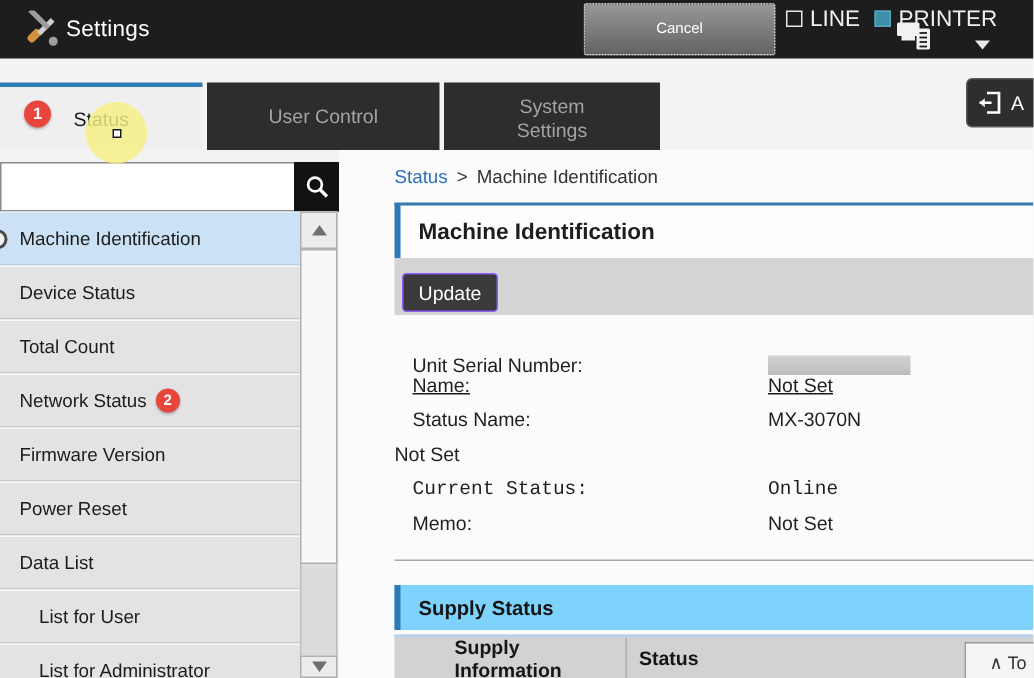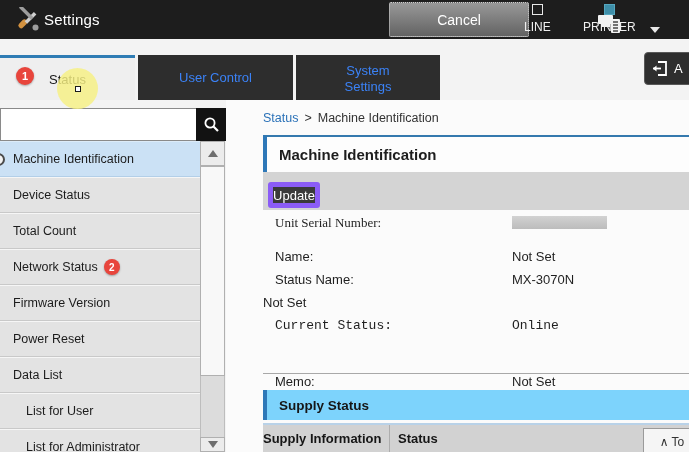--- a/index.html
+++ b/index.html
@@ -10,39 +10,39 @@
     background:#f3f3f3;
     color:#1c1c1c;
   }
   .abs { position:absolute; }
 
   
   .topbar { left:0; top:0; width:689px; height:39px; background:#1d1d1d; }
   .topbar-title { left:44px; top:0; height:39px; display:flex; align-items:center;
     color:#fff; font-size:15px; letter-spacing:.2px; }
   .tools-icon { left:15px; top:7px; width:25px; height:25px; }
-  .cancel-btn { left:389px; top:2px; width:140px; height:35px;
+  .cancel-btn { left:389px; top:2px; width:128px; height:35px;
     background:linear-gradient(#989898,#636363);
     border:1px dotted #cfcfcf; border-radius:2px;
-    color:#fff; font-size:14px; display:flex; align-items:center; justify-content:center; cursor:pointer; }
-  .indicator { display:flex; align-items:center; gap:5px; color:#efefef; font-size:12px;flex-direction:column; }
+    color:#fff; font-size:10px; display:flex; align-items:center; justify-content:center; cursor:pointer; }
+  .indicator { display:flex; align-items:center; gap:5px; color:#efefef; font-size:15px; }
   .line-ind { left:524px; top:4px; }
   .printer-ind { left:583px; top:4px; }
   .ind-box { width:11px; height:11px; }
   .ind-box.empty { border:1.5px solid #e8e8e8; background:transparent; }
   .ind-box.filled { background:#3e8ea8; border:1px solid #55a7bf; }
   .printer-icon { left:596px; top:14px; }
   .caret-down { left:650px; top:27px; width:0; height:0;
     border-left:5px solid transparent; border-right:5px solid transparent; border-top:6px solid #e8e8e8; }
 
   
   .tab { top:55px; height:45px; display:flex; align-items:center; justify-content:center;
     font-size:13px; cursor:pointer; }
   .tab-active { left:0; width:135px; background:#efefef; border-top:3px solid #2f7cb4; color:#161616; }
-  .tab-dark { background:#2d2d2d; color:#3b82f6; }
+  .tab-dark { background:#2d2d2d; color:#a3a3a3; }
   .tab-user { left:138px; width:155px; }
   .tab-system { left:296px; width:144px; height:48px; text-align:center; line-height:1.25; }
   .tab-system .two-line { width:76px; }
   .login-btn { left:644px; top:52px; width:56px; height:33px; background:#2e2e2e;
     border:1px solid #585858; border-radius:4px; color:#fff; font-size:13px;
     display:flex; align-items:center; gap:5px; padding-left:7px; cursor:pointer; }
 
   
   .badge { background:#e8453c; color:#fff; border-radius:50%;
     display:flex; align-items:center; justify-content:center; font-weight:bold;
@@ -87,38 +87,38 @@
 
   
   .main-bg { left:226px; top:100px; width:463px; height:352px; background:#fbfbfb; }
   .breadcrumb { left:263px; top:111px; font-size:12.5px; color:#333; display:flex; gap:6px; }
   .breadcrumb .bc-link { color:#2b72b8; cursor:pointer; }
   .section-box { left:263px; top:135px; width:426px; height:37px; background:#fdfdfd;
     border-left:4px solid #2e78b8; border-top:2px solid #3579ae;
     display:flex; align-items:center; padding-left:12px;
     font-size:15px; font-weight:600; color:#1d1d1d; }
   .update-strip { left:263px; top:172px; width:426px; height:38px; background:#d4d4d4; }
-  .update-btn { left:268px; top:182px; width:52px; height:26px; background:#3a3a3a;
-    border:5px solid #8b5cf6; border-radius:3px; color:#fff; font-size:13px;
+  .update-btn { left:268px; top:182px; width:64px; height:26px; background:#3a3a3a;
+    border:1px solid #8b5cf6; border-radius:3px; color:#fff; font-size:13px;
     display:flex; align-items:center; justify-content:center; cursor:pointer; }
 
   .field-row { left:263px; width:426px; height:23px; display:flex; align-items:center; font-size:13px; }
   .field-label { padding-left:12px; width:249px; color:#1f1f1f; }
   .field-value { color:#1f1f1f; }
   .redacted-box { width:95px; height:13px; background:linear-gradient(#d2d2d2,#bcbcbc); }
 
   .divider { left:263px; top:373px; width:426px; border-top:1px solid #a8a8a8; }
   .supply-header { left:263px; top:390px; width:426px; height:30px; background:#7dd3fc;
     border-left:4px solid #2e78b8; display:flex; align-items:center; padding-left:12px;
     font-size:13.5px; font-weight:700; color:#161616; }
   .table-header { left:263px; top:423px; width:426px; height:29px; background:#d2d2d2;
     border-top:2px solid #b9d2e8; display:flex; align-items:center;
     font-size:13px; font-weight:700; color:#161616; }
-  .th-col1 { width:127px; border-right:1px solid #adadad; height:100%;
-    display:flex; align-items:center; }
+  .th-col1 { padding-left:12px; width:127px; border-right:1px solid #adadad; height:100%;
+    display:flex; align-items:center;margin-left:28px; }
   .th-col2 { padding-left:8px; }
   .top-btn { left:643px; top:428px; width:58px; height:28px; background:#f5f5f5;
     border:1px solid #9a9a9a; color:#333; font-size:12px;
     display:flex; align-items:center; justify-content:center; gap:4px; cursor:pointer;
     white-space:nowrap; overflow:hidden; z-index:3; }
 </style>
 </head>
 <body>
 
 <div class="abs topbar"></div>
@@ -238,40 +238,40 @@
   <span>Machine Identification</span>
 </div>
 
 <div class="abs section-box">
   <span>Machine Identification</span>
 </div>
 
 <div class="abs update-strip"></div>
 <div class="abs update-btn">Update</div>
 
-<div class="abs field-row" style="top:211px;font-family:Liberation Serif, serif;">
+<div class="abs field-row" style="top:232px;">
   <span class="field-label">Unit Serial Number:</span>
   <span class="redacted-box"></span>
 </div>
-<div class="abs field-row" style="top:245px;">
+<div class="abs field-row" style="top:245px;text-decoration:underline;">
   <span class="field-label">Name:</span>
   <span class="field-value">Not Set</span>
 </div>
 <div class="abs field-row" style="top:268px;">
   <span class="field-label">Status Name:</span>
   <span class="field-value">MX-3070N</span>
 </div>
 <div class="abs field-row" style="top:291px;">
   <span class="field-value">Not Set</span>
 </div>
 <div class="abs field-row" style="top:314px;font-family:Liberation Mono, monospace;">
   <span class="field-label">Current Status:</span>
   <span class="field-value">Online</span>
 </div>
-<div class="abs field-row" style="top:337px;margin-top:33px;">
+<div class="abs field-row" style="top:337px;">
   <span class="field-label">Memo:</span>
   <span class="field-value">Not Set</span>
 </div>
 
 <div class="abs divider"></div>
 
 <div class="abs supply-header">
   <span>Supply Status</span>
 </div>
 

